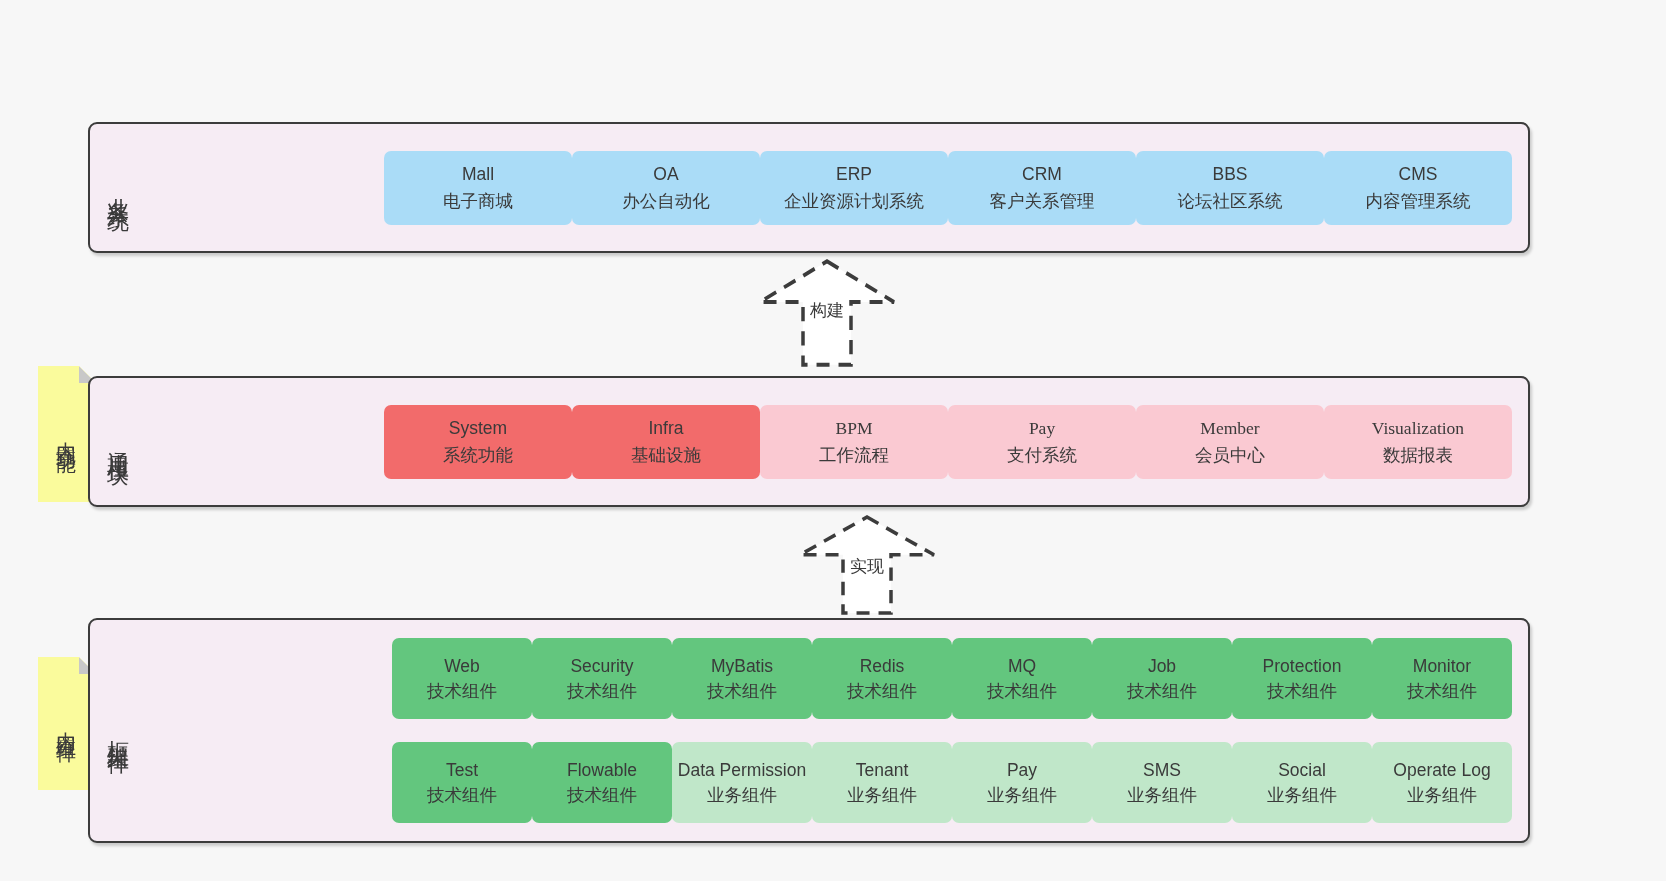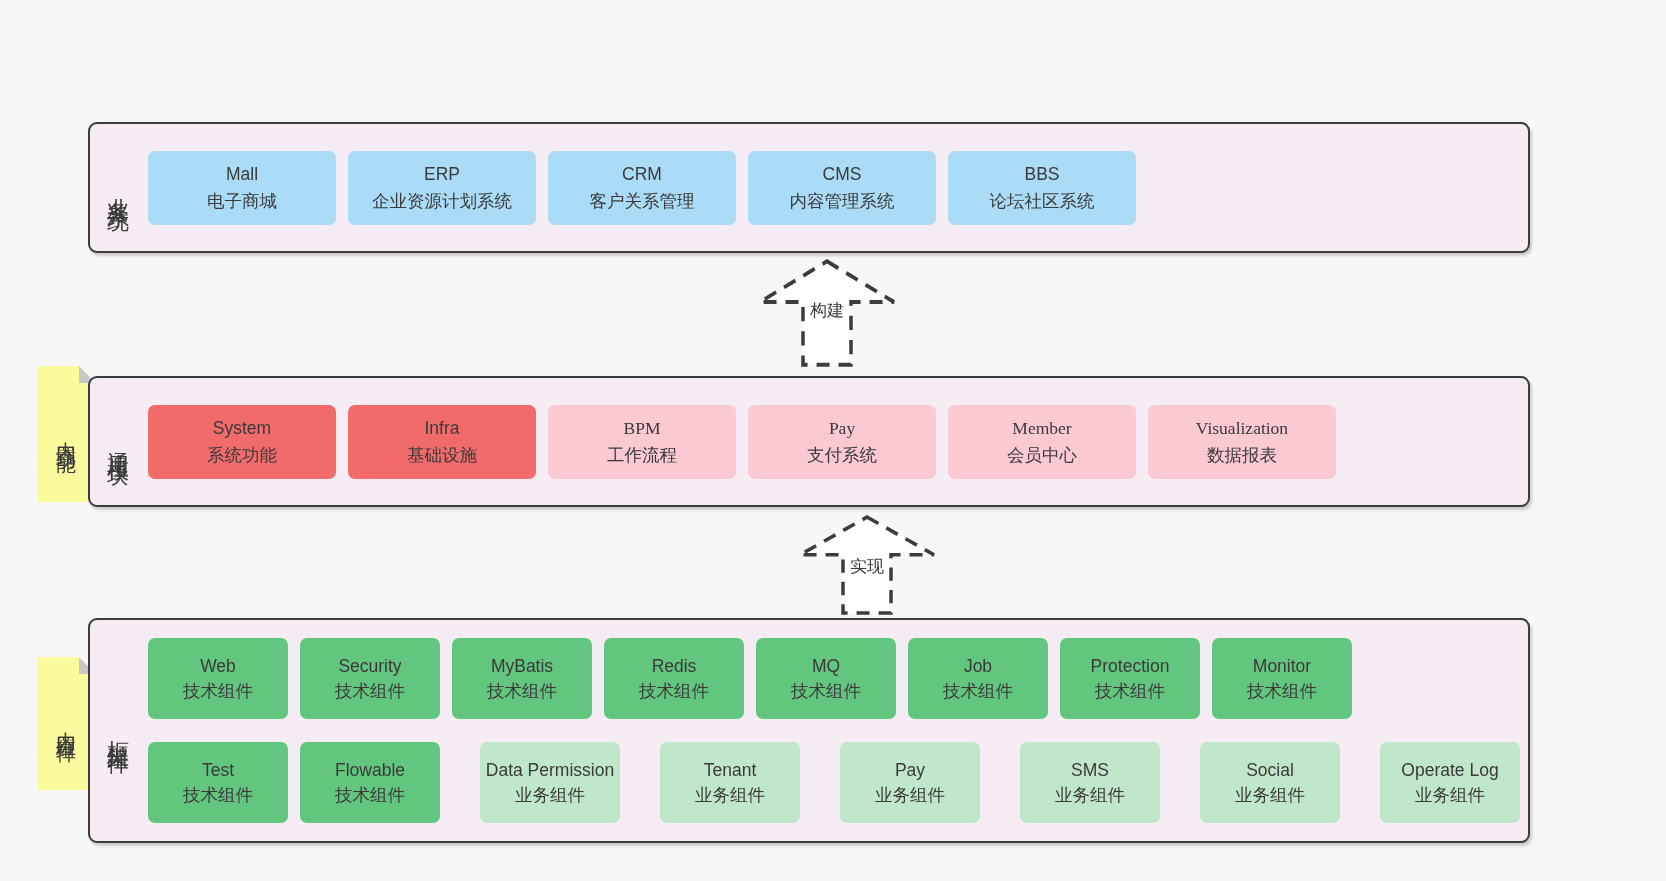--- a/index.html
+++ b/index.html
@@ -21,34 +21,34 @@
     display:flex;z-index:1;
   }
   .band-business{top:122px;height:131px;}
   .band-modules{top:376px;height:131px;}
   .band-components{top:618px;height:225px;}
   .band-label{flex:0 0 56px;display:flex;align-items:center;justify-content:center;}
   .band-label span{
     writing-mode:vertical-rl;text-orientation:upright;
     font-size:22px;letter-spacing:4px;color:var(--text);
   }
-  .boxes-row{flex:1;display:flex;align-items:center;justify-content:flex-start;padding:0 16px 0 2px;gap:12px;}
+  .boxes-row{flex:1;display:flex;align-items:center;justify-content:flex-end;padding:0 16px 0 2px;}
   .boxes-col{flex:1;display:flex;flex-direction:column;justify-content:center;gap:23px;padding:0 16px 0 2px;}
   .boxes-col .boxes-row{flex:0 0 auto;padding:0;}
   .box{
     display:flex;flex-direction:column;align-items:center;justify-content:center;
     text-align:center;border-radius:7px;font-size:17.5px;line-height:1.5;color:#3a3a3a;
   }
   .band-business .box,.band-modules .box{width:188px;height:74px;}
   .band-components .box{width:140px;height:81px;line-height:1.38;}
   .box.blue{background:var(--blue);}
   .box.red{background:var(--red);}
   .box.pink{background:var(--pink);font-family:Liberation Serif, serif;}
   .box.green{background:var(--green);}
-  .box.green-light{background:var(--green-light);margin-left:28px;}
+  .box.green-light{background:var(--green-light);}
   .sticky{
     position:absolute;left:38px;width:58px;background:var(--sticky-yellow);z-index:0;
     display:flex;align-items:center;justify-content:center;
     clip-path:polygon(0 0, calc(100% - 17px) 0, 100% 17px, 100% 100%, 0 100%);
   }
   .sticky-modules{top:366px;height:136px;}
   .sticky-components{top:657px;height:133px;}
   .sticky .fold{
     position:absolute;top:0;right:0;width:17px;height:17px;background:var(--sticky-fold);
     clip-path:polygon(0 0, 100% 100%, 0 100%);
@@ -69,34 +69,38 @@
 <section class="band band-business">
   <div class="band-label">
     <span>业务系统</span>
   </div>
   <div class="boxes-row">
     <div class="box blue">
       <div>Mall</div>
       <div>电子商城</div>
     </div>
     <div class="box blue">
+      <div>OA</div>
+      <div>办公自动化</div>
+    </div>
+    <div class="box blue">
       <div>ERP</div>
       <div>企业资源计划系统</div>
     </div>
     <div class="box blue">
       <div>CRM</div>
       <div>客户关系管理</div>
     </div>
     <div class="box blue">
+      <div>BBS</div>
+      <div>论坛社区系统</div>
+    </div>
+    <div class="box blue">
       <div>CMS</div>
       <div>内容管理系统</div>
-    </div>
-    <div class="box blue">
-      <div>BBS</div>
-      <div>论坛社区系统</div>
     </div>
   </div>
 </section>
 
 <div class="arrow arrow-build">
   <svg viewBox="0 0 140 100" preserveAspectRatio="none">
     <polygon points="70,3 137,40 94,40 94,97 46,97 46,40 3,40" fill="var(--arrow-fill)" stroke="var(--band-border)" stroke-width="3.5" stroke-dasharray="13 9"></polygon>
   </svg>
   <span class="arrow-label">构建</span>
 </div>

